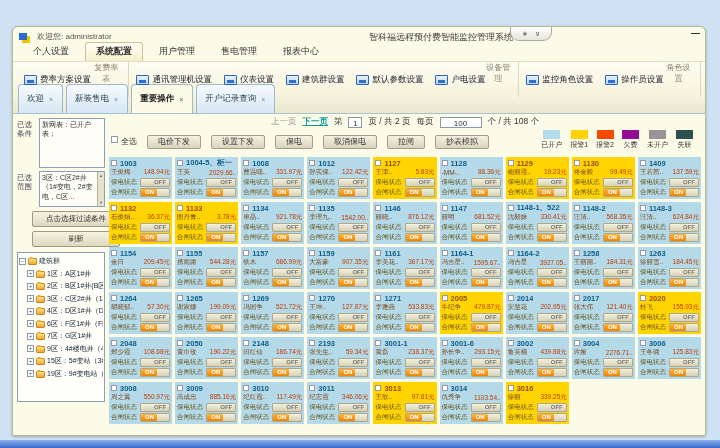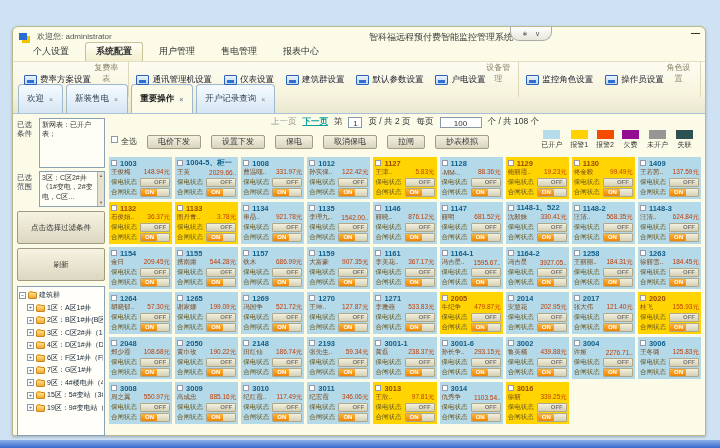--- a/index.html
+++ b/index.html
@@ -34,21 +34,21 @@
   .tab.active{background:#fcfbe8;font-weight:bold;color:#222;height:15px}
   .tclose{font-size:7px;color:#789;border:1px solid transparent;line-height:7px}
   
   .content{position:absolute;top:88px;bottom:2px;left:2px;right:2px;display:flex}
   .sidebar{width:92px;padding:3px 2px 0 2px;flex:none}
   .srow{display:flex;margin-bottom:3px}
   .slabel{width:22px;font-size:7.5px;color:#445;line-height:1.25;padding-top:2px;flex:none}
   .listbox{flex:1;border:1px solid #8aa0b4;background:#fffef6;font-size:7px;color:#333;position:relative;padding:1px 9px 1px 2px;overflow:hidden;line-height:1.35}
   .lb1{height:36px}.lb2{height:50px}
   .sbar{position:absolute;right:0;top:0;bottom:0;width:7px;background:#e6e2ce;border-left:1px solid #b8b49a;display:flex;flex-direction:column;justify-content:space-between;align-items:center;font-size:4px;color:#667;padding:1px 0}
-  .sbtn{display:block;width:100%;height:33px;margin:4px 0 0;border:1px solid #a29a7e;border-radius:2px;background:linear-gradient(#f6f3e2,#dcd7c0);font-size:7.5px;color:#333;font-family:Liberation Sans, sans-serif}
+  .sbtn{display:block;width:100%;height:16px;margin:4px 15px 0;border:1px solid #a29a7e;border-radius:2px;background:linear-gradient(#f6f3e2,#dcd7c0);font-size:7.5px;color:#333;font-family:Liberation Sans, sans-serif}
   .treebox{margin-top:5px;height:150px;border:1px solid #8aa0b4;background:#fffef8;padding:2px 1px;font-size:7px;color:#123;overflow:hidden}
   .tnode{display:flex;align-items:center;gap:2px;height:12.5px;white-space:nowrap;overflow:hidden}
   .tnode.child{margin-left:8px}
   .exp{width:7px;height:7px;border:1px solid #8899aa;background:#fff;font-size:6px;line-height:5px;text-align:center;color:#456;flex:none}
   .folder{width:9px;height:7px;flex:none;background:linear-gradient(#ffe089,#f0a830);border:1px solid #c8861c;border-radius:1px;position:relative;margin-top:1px}
   .folder::before{content:"";position:absolute;top:-2px;left:0;width:4px;height:2px;background:#f0b040;border-radius:1px 1px 0 0}
   .tlabel{overflow:hidden;text-overflow:clip}
   
   .main{flex:1;position:relative;padding:0 2px;overflow:hidden}
   .pagerow{height:14px;display:flex;align-items:center;justify-content:center;gap:6px;font-size:8.5px;color:#333}

